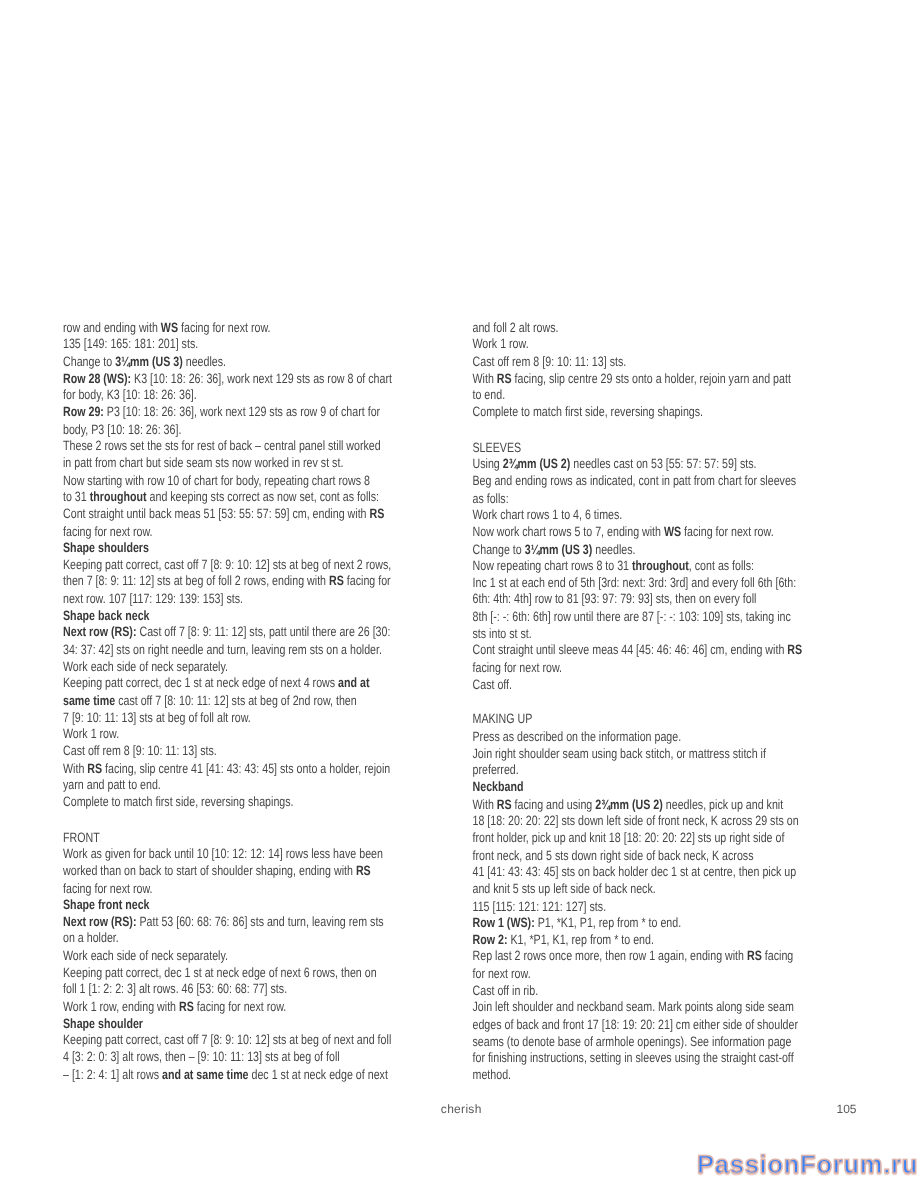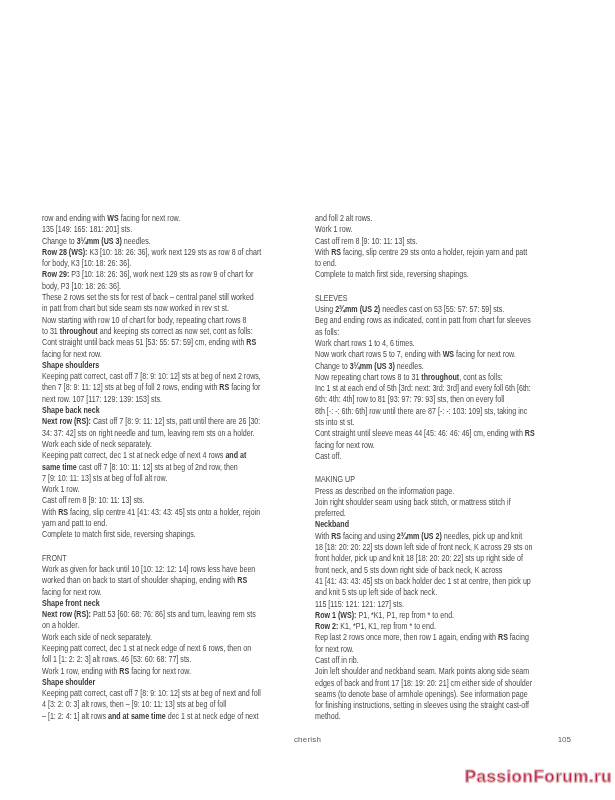--- a/index.html
+++ b/index.html
@@ -30,21 +30,21 @@
     text-align:center;font-size:8px;color:#5a5a5a;letter-spacing:0.2px;
   }
   .footer-page{
     position:absolute;top:735px;right:44px;
     font-size:8px;color:#5a5a5a;margin-left:18px;
   }
   .watermark{
     position:absolute;top:767px;right:3px;
     font-size:17px;font-weight:bold;
     font-family:"Liberation Sans", sans-serif;
-    color:#be185d;
+    color:#3b82f6;
     -webkit-text-stroke:1px #dcb3ab;
     text-shadow:0 0 1px #d8aca3, 0 1px 1px #e6c5bf;
     letter-spacing:0.5px;
   }
 </style>
 </head>
 <body>
 
 <div class="page">
   <div class="col" id="col-left">

